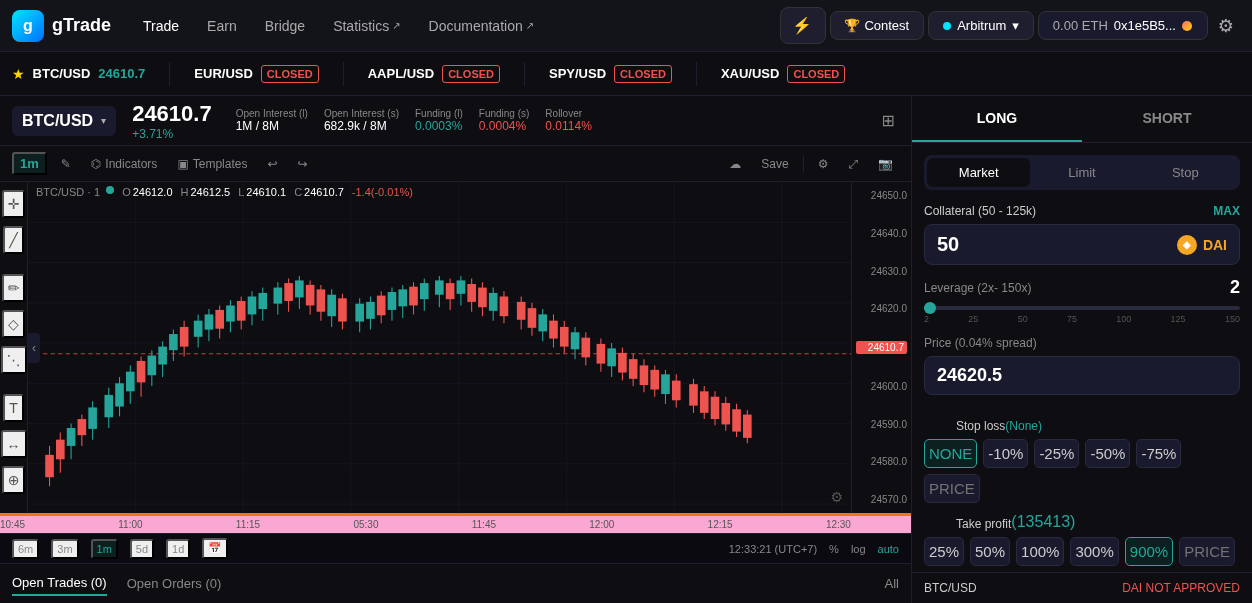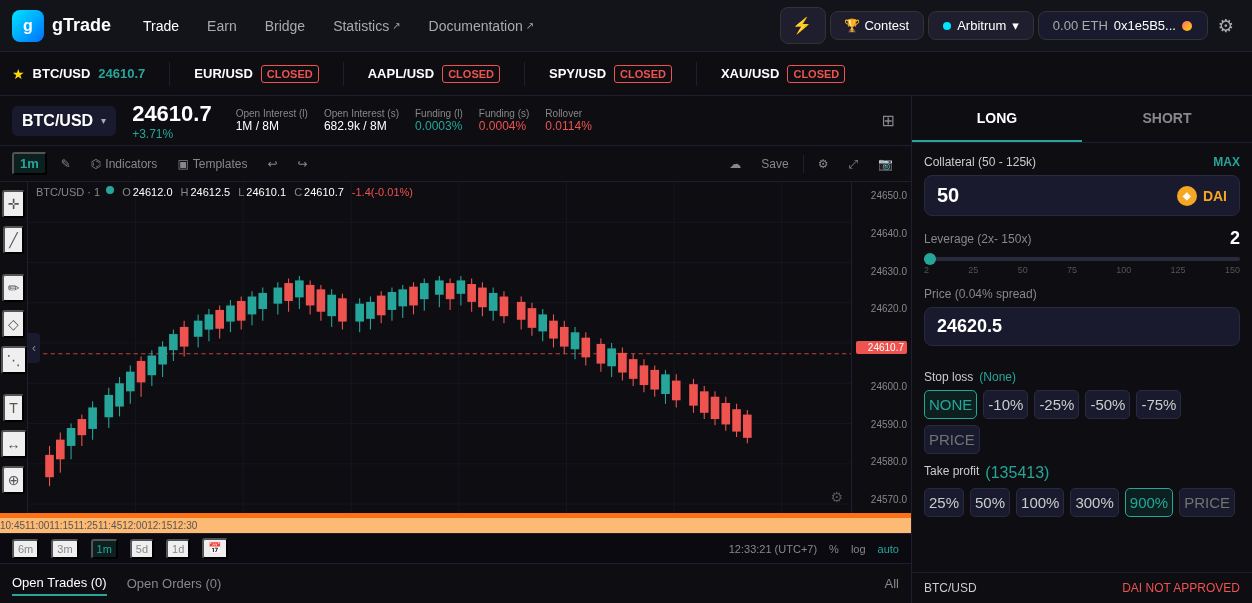--- a/index.html
+++ b/index.html
@@ -66,21 +66,21 @@
 
     
     .chart-area { flex: 1; position: relative; overflow: hidden; background: #0d0d12; }
 
     
     .price-labels { position: absolute; right: 0; top: 0; width: 60px; height: 100%; display: flex; flex-direction: column; justify-content: space-between; padding: 8px 4px; background: #0d0d12; border-left: 1px solid #1e1e2e; }
     .price-label { font-size: 10px; color: #888; text-align: right; }
     .price-label.current { color: #ef5350; background: #ef5350; color: #fff; padding: 1px 3px; border-radius: 2px; font-size: 10px; }
 
     
-    .time-labels { height: 20px; display: flex; align-items: center; justify-content: flex-start; background: #fdba74; border-top: 5px solid #f97316; padding: 0 60px 0 0; }
+    .time-labels { height: 20px; display: flex; align-items: center; justify-content: space-between; background: #f9a8d4; border-top: 3px solid #f97316; padding: 0 60px 0 0; }
     .time-label { font-size: 10px; color: #555; }
 
     
     .chart-bottom { display: flex; align-items: center; padding: 4px 12px; gap: 12px; height: 30px; background: #0a0a10; border-top: 1px solid #1e1e2e; }
     .timeframe-btn { color: #888; font-size: 11px; cursor: pointer; padding: 2px 4px; border-radius: 3px; }
     .timeframe-btn.active { color: #26a69a; background: #0d2020; }
     .chart-bottom-spacer { flex: 1; }
     .timestamp { color: #888; font-size: 11px; }
     .bottom-icon-btn { color: #888; font-size: 11px; cursor: pointer; }
 
@@ -129,21 +129,21 @@
     .lev-ticks { display: flex; justify-content: space-between; font-size: 9px; color: #555; }
 
     
     .two-col { display: flex; gap: 12px; margin-bottom: 12px; }
     .two-col .field-group { flex: 1; }
     .price-input { background: #1a1a2e; border: 1px solid #2a2a3e; border-radius: 8px; padding: 8px 12px; font-size: 18px; font-weight: bold; color: #fff; }
     .slip-input { background: #1a1a2e; border: 1px solid #2a2a3e; border-radius: 8px; padding: 8px 12px; font-size: 18px; font-weight: bold; color: #fff; text-align: right; }
 
     
     .sl-row, .tp-row { margin-bottom: 10px; }
-    .sl-label { color: #ccc; font-size: 12px; margin-bottom: 6px; display: flex; gap: 6px; align-items: flex-start; }
+    .sl-label { color: #ccc; font-size: 12px; margin-bottom: 6px; display: flex; align-items: flex-end; margin-left: 32px; }
     .sl-none { color: #26a69a; font-size: 12px; }
     .sl-tp-value { color: #26a69a; font-size: 16px; }
     .preset-btns { display: flex; gap: 6px; align-items: center; flex-wrap: wrap; }
     .preset-btn { background: #1a1a2e; border: 1px solid #2a2a3e; color: #ccc; padding: 5px 4px; border-radius: 5px; cursor: pointer; font-size: 15px; }
     .preset-btn.active { background: #0d2020; border-color: #26a69a; color: #26a69a; }
     .preset-btn.price-btn { color: #737373; }
 
     
     .pair-approval { display: flex; justify-content: space-between; align-items: center; padding: 8px 12px; border-top: 1px solid #1e1e2e; font-size: 12px; }
     .pair-name-small { color: #ccc; }
@@ -509,21 +509,21 @@
 
         
         <button class="chart-nav-btn">‹</button>
       </div>
     </div>
 
     <div class="time-labels">
       <span class="time-label">10:45</span>
       <span class="time-label">11:00</span>
       <span class="time-label">11:15</span>
-      <span class="time-label">11:25</span>
+      <span class="time-label">05:30</span>
       <span class="time-label">11:45</span>
       <span class="time-label">12:00</span>
       <span class="time-label">12:15</span>
       <span class="time-label">12:30</span>
     </div>
 
     <div class="chart-bottom">
       <button class="timeframe-btn">6m</button>
       <button class="timeframe-btn">3m</button>
       <button class="timeframe-btn active">1m</button>
@@ -547,20 +547,25 @@
 
   <div class="trade-panel">
 
     <div class="tp-tabs">
       <div class="tp-tab active">LONG</div>
       <div class="tp-tab">SHORT</div>
     </div>
 
     <div class="tp-content">
 
+      <div class="order-type">
+        <div class="ot-btn active">Market</div>
+        <div class="ot-btn">Limit</div>
+        <div class="ot-btn">Stop</div>
+      </div>
 
       <div class="field-group">
         <div class="field-label">
           <span class="field-label-main">Collateral (50 - 125k)</span>
           <span class="field-max">MAX</span>
         </div>
         <div class="field-input">
           <span class="field-value">50</span>
           <div class="field-currency">
             <div class="dai-icon">◈</div>

